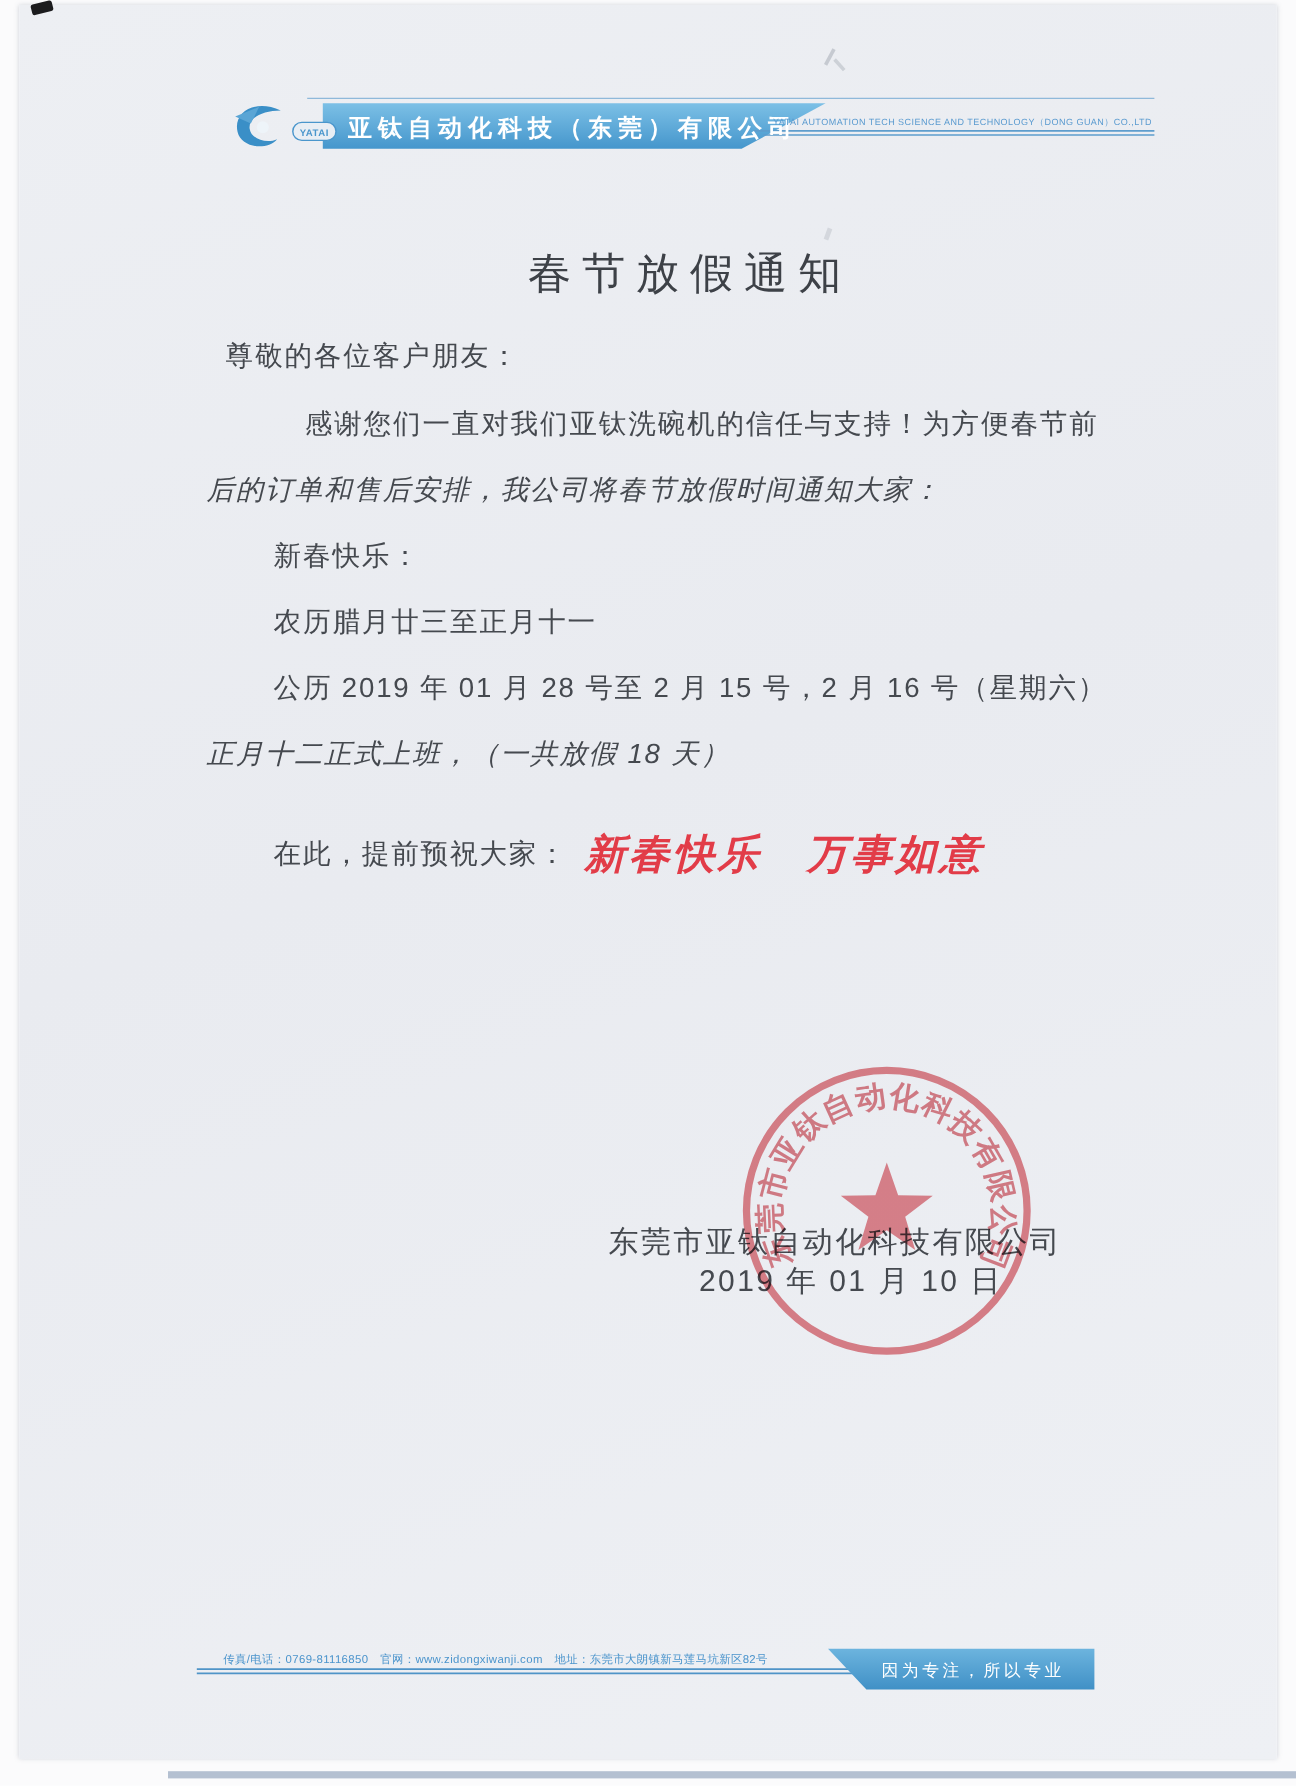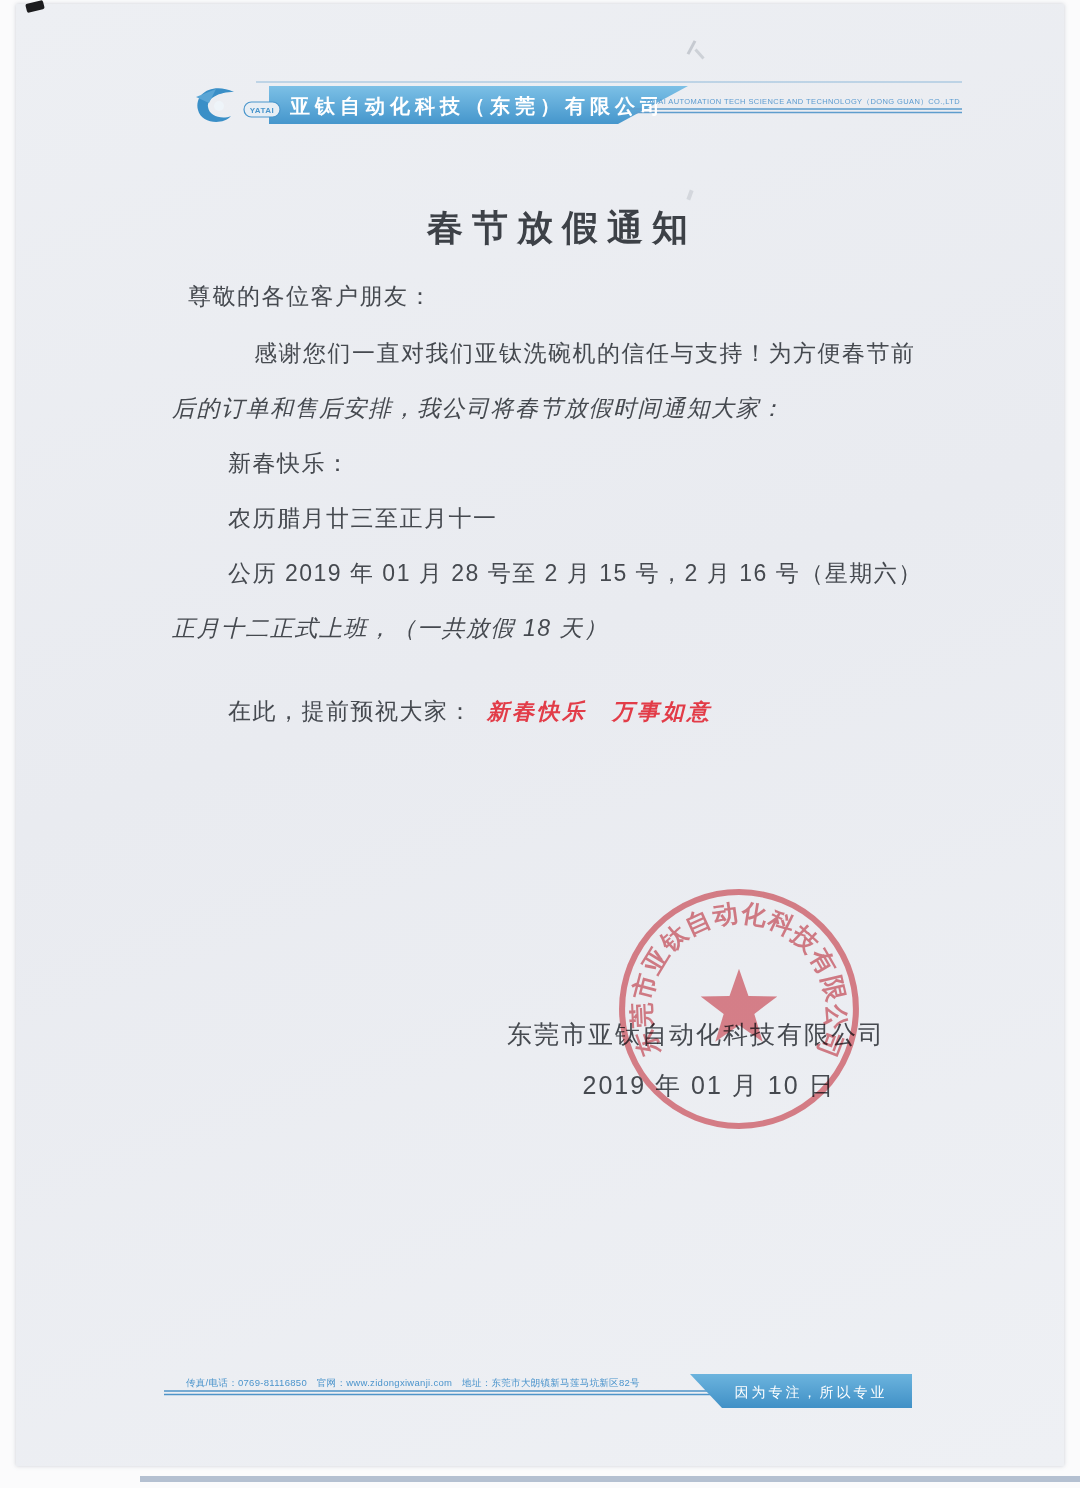--- a/index.html
+++ b/index.html
@@ -11,40 +11,40 @@
   .paper{
     position:absolute;left:16px;top:4px;width:1048px;height:1462px;
     background:linear-gradient(160deg,#edeff3 0%,#e9ebf0 45%,#eef0f4 100%);
     box-shadow:0 0 4px rgba(120,130,145,.35);
   }
   
   .header-svg{position:absolute;left:140px;top:62px;width:810px;height:64px;}
   .footer-svg{position:absolute;left:140px;top:1366px;width:770px;height:50px;}
   
   .doc-title{
-    position:absolute;left:156px;top:200px;width:780px;text-align:center;
-    font-size:36px;font-weight:700;letter-spacing:9px;color:#3d4147;
+    position:absolute;left:169px;top:200px;width:780px;text-align:center;
+    font-size:36px;font-weight:400;letter-spacing:9px;color:#3d4147;
   }
   .content{position:absolute;left:156px;top:262px;width:790px;color:#45494f;}
   .line{height:55px;display:flex;align-items:center;font-size:23px;letter-spacing:1.5px;}
   .salutation{padding-left:16px;height:60px;}
   .ind0{padding-left:0;font-style:italic;}
   .ind1{padding-left:56px;}
   .ind2{padding-left:82px;}
   .wish{margin-top:28px;}
   .wish-red{
     color:#e23c48;font-style:italic;font-weight:bold;
-    font-size:22px;margin-left:14px;letter-spacing:3px;
+    font-size:34px;margin-left:14px;letter-spacing:3px;
   }
   
   .signature{
     position:absolute;left:440px;top:1014px;width:480px;text-align:center;
     color:#45494f;font-size:25px;letter-spacing:2px;
   }
-  .sig-date{margin-top:18px;padding-left:26px;}
+  .sig-date{padding-left:26px;}
   
   .seal{
     position:absolute;left:598px;top:878px;width:252px;height:252px;
     mix-blend-mode:multiply;opacity:.88;pointer-events:none;
   }
   
   .mark-topleft{
     position:absolute;left:26px;top:2px;width:18px;height:9px;background:#1c1c1e;
     border-radius:2px;transform:rotate(-14deg);
   }

